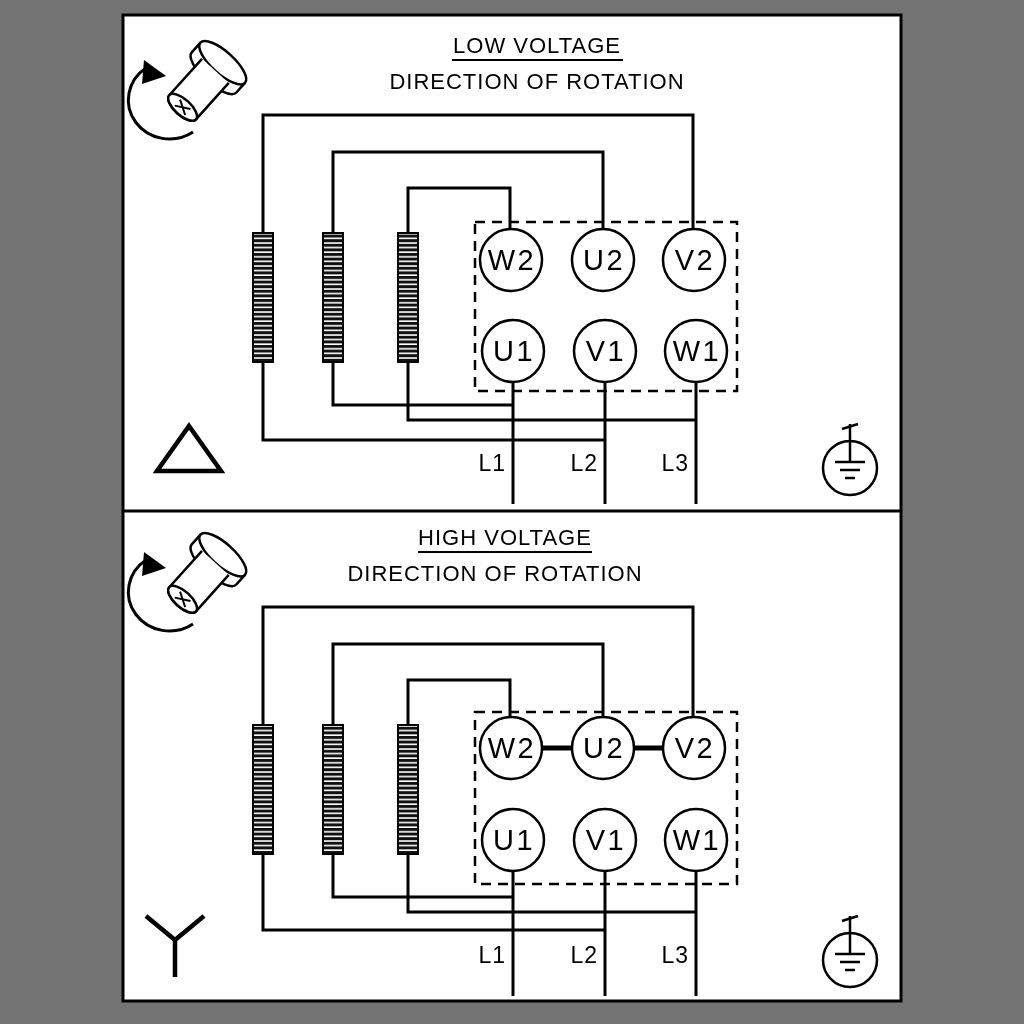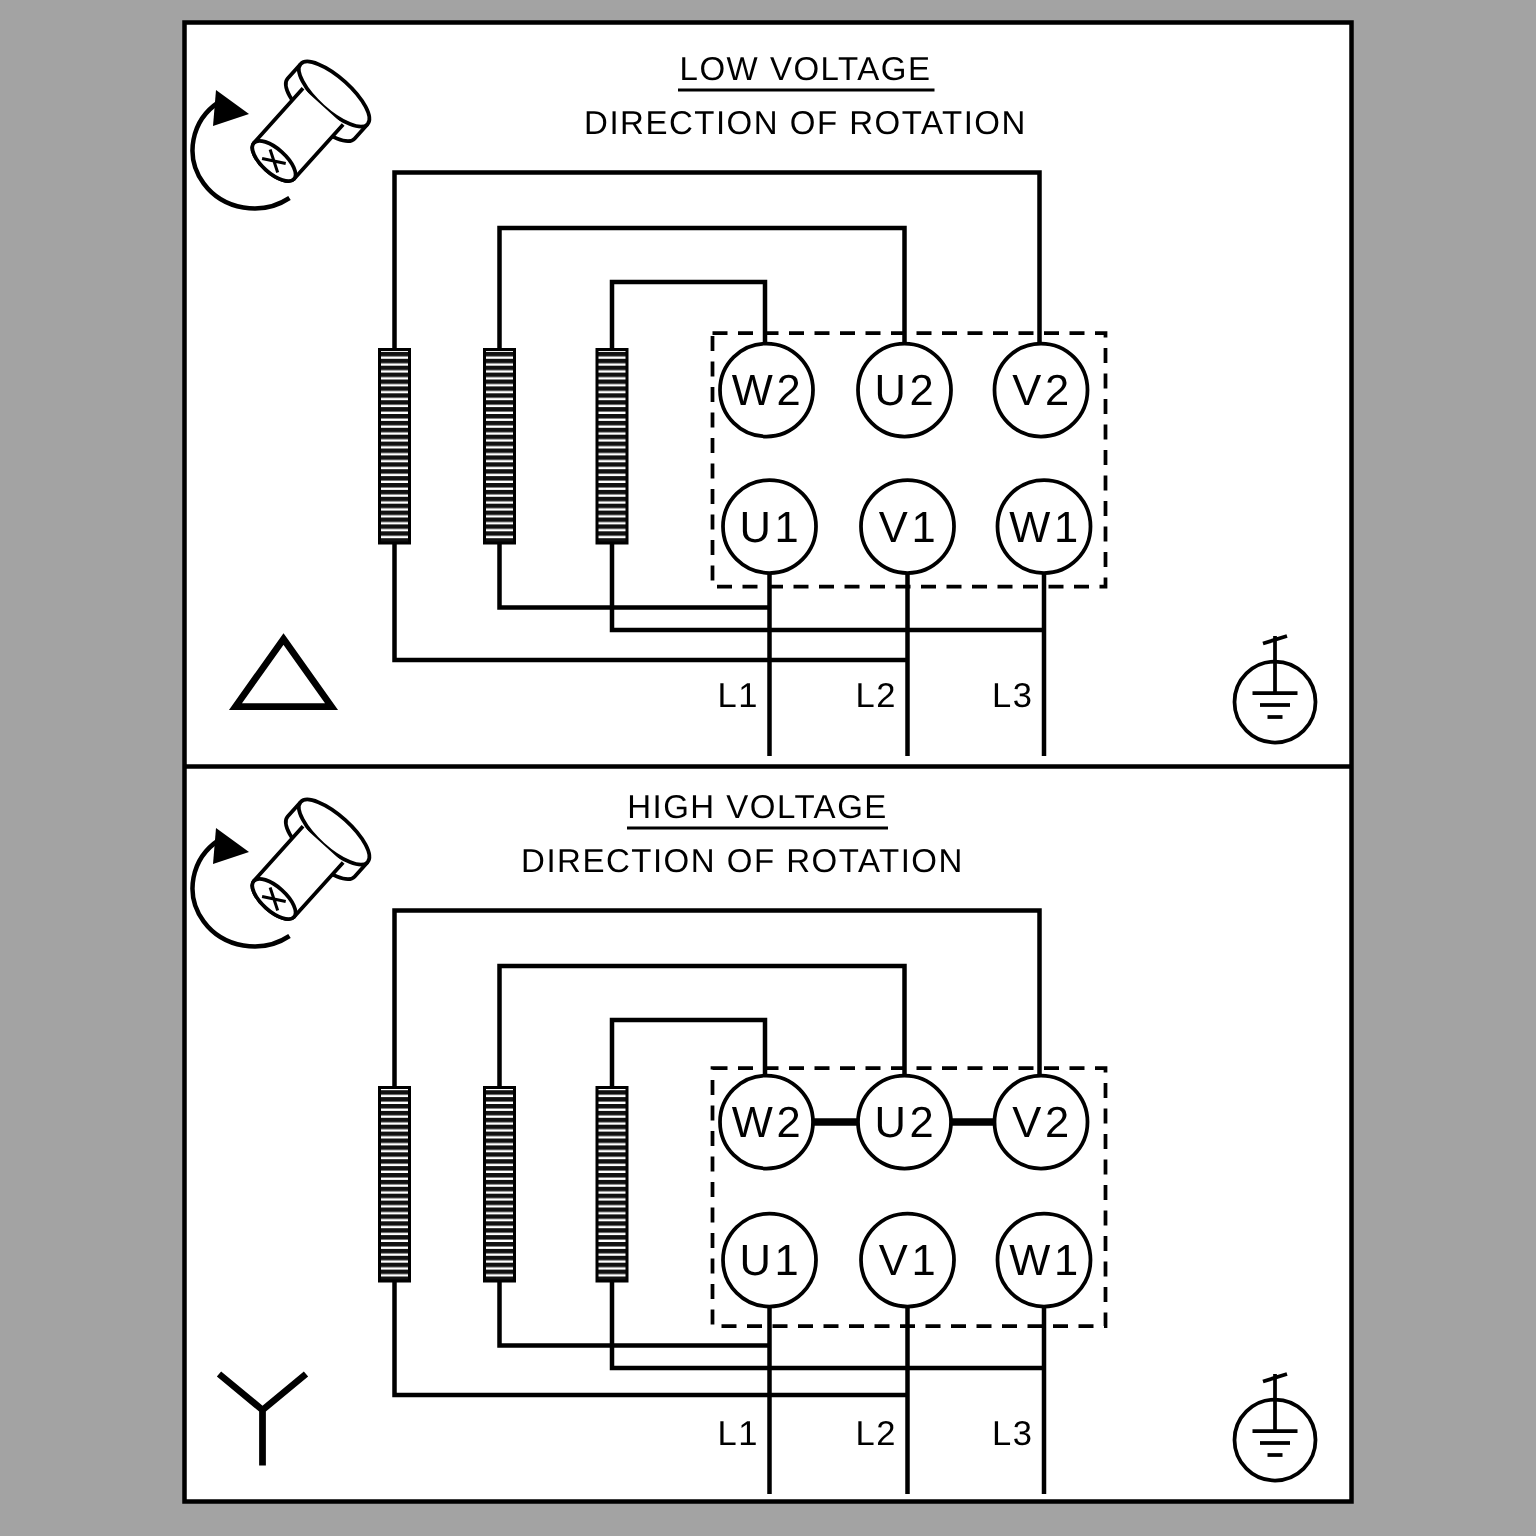--- a/index.html
+++ b/index.html
@@ -1,16 +1,16 @@
 <!DOCTYPE html>
 <html><head>
 <meta charset="utf-8">
 <style>
   html,body{margin:0;padding:0;background:#ffffff;}
-  .stage{width:1024px;height:1024px;position:relative;background:#a3a3a3;overflow:hidden;}
+  .stage{width:1024px;height:1024px;position:relative;background:#737373;overflow:hidden;}
   svg{display:block;}
   text{font-family:"Liberation Sans","DejaVu Sans",sans-serif;fill:#000;}
   .title{font-size:22px;letter-spacing:1px;text-anchor:middle;}
   .terminal{font-size:29px;letter-spacing:2.5px;text-anchor:middle;}
   .lead{font-size:23px;letter-spacing:1px;text-anchor:end;}
   .ln{stroke:#000;fill:none;}
 </style>
 </head>
 <body>
 

